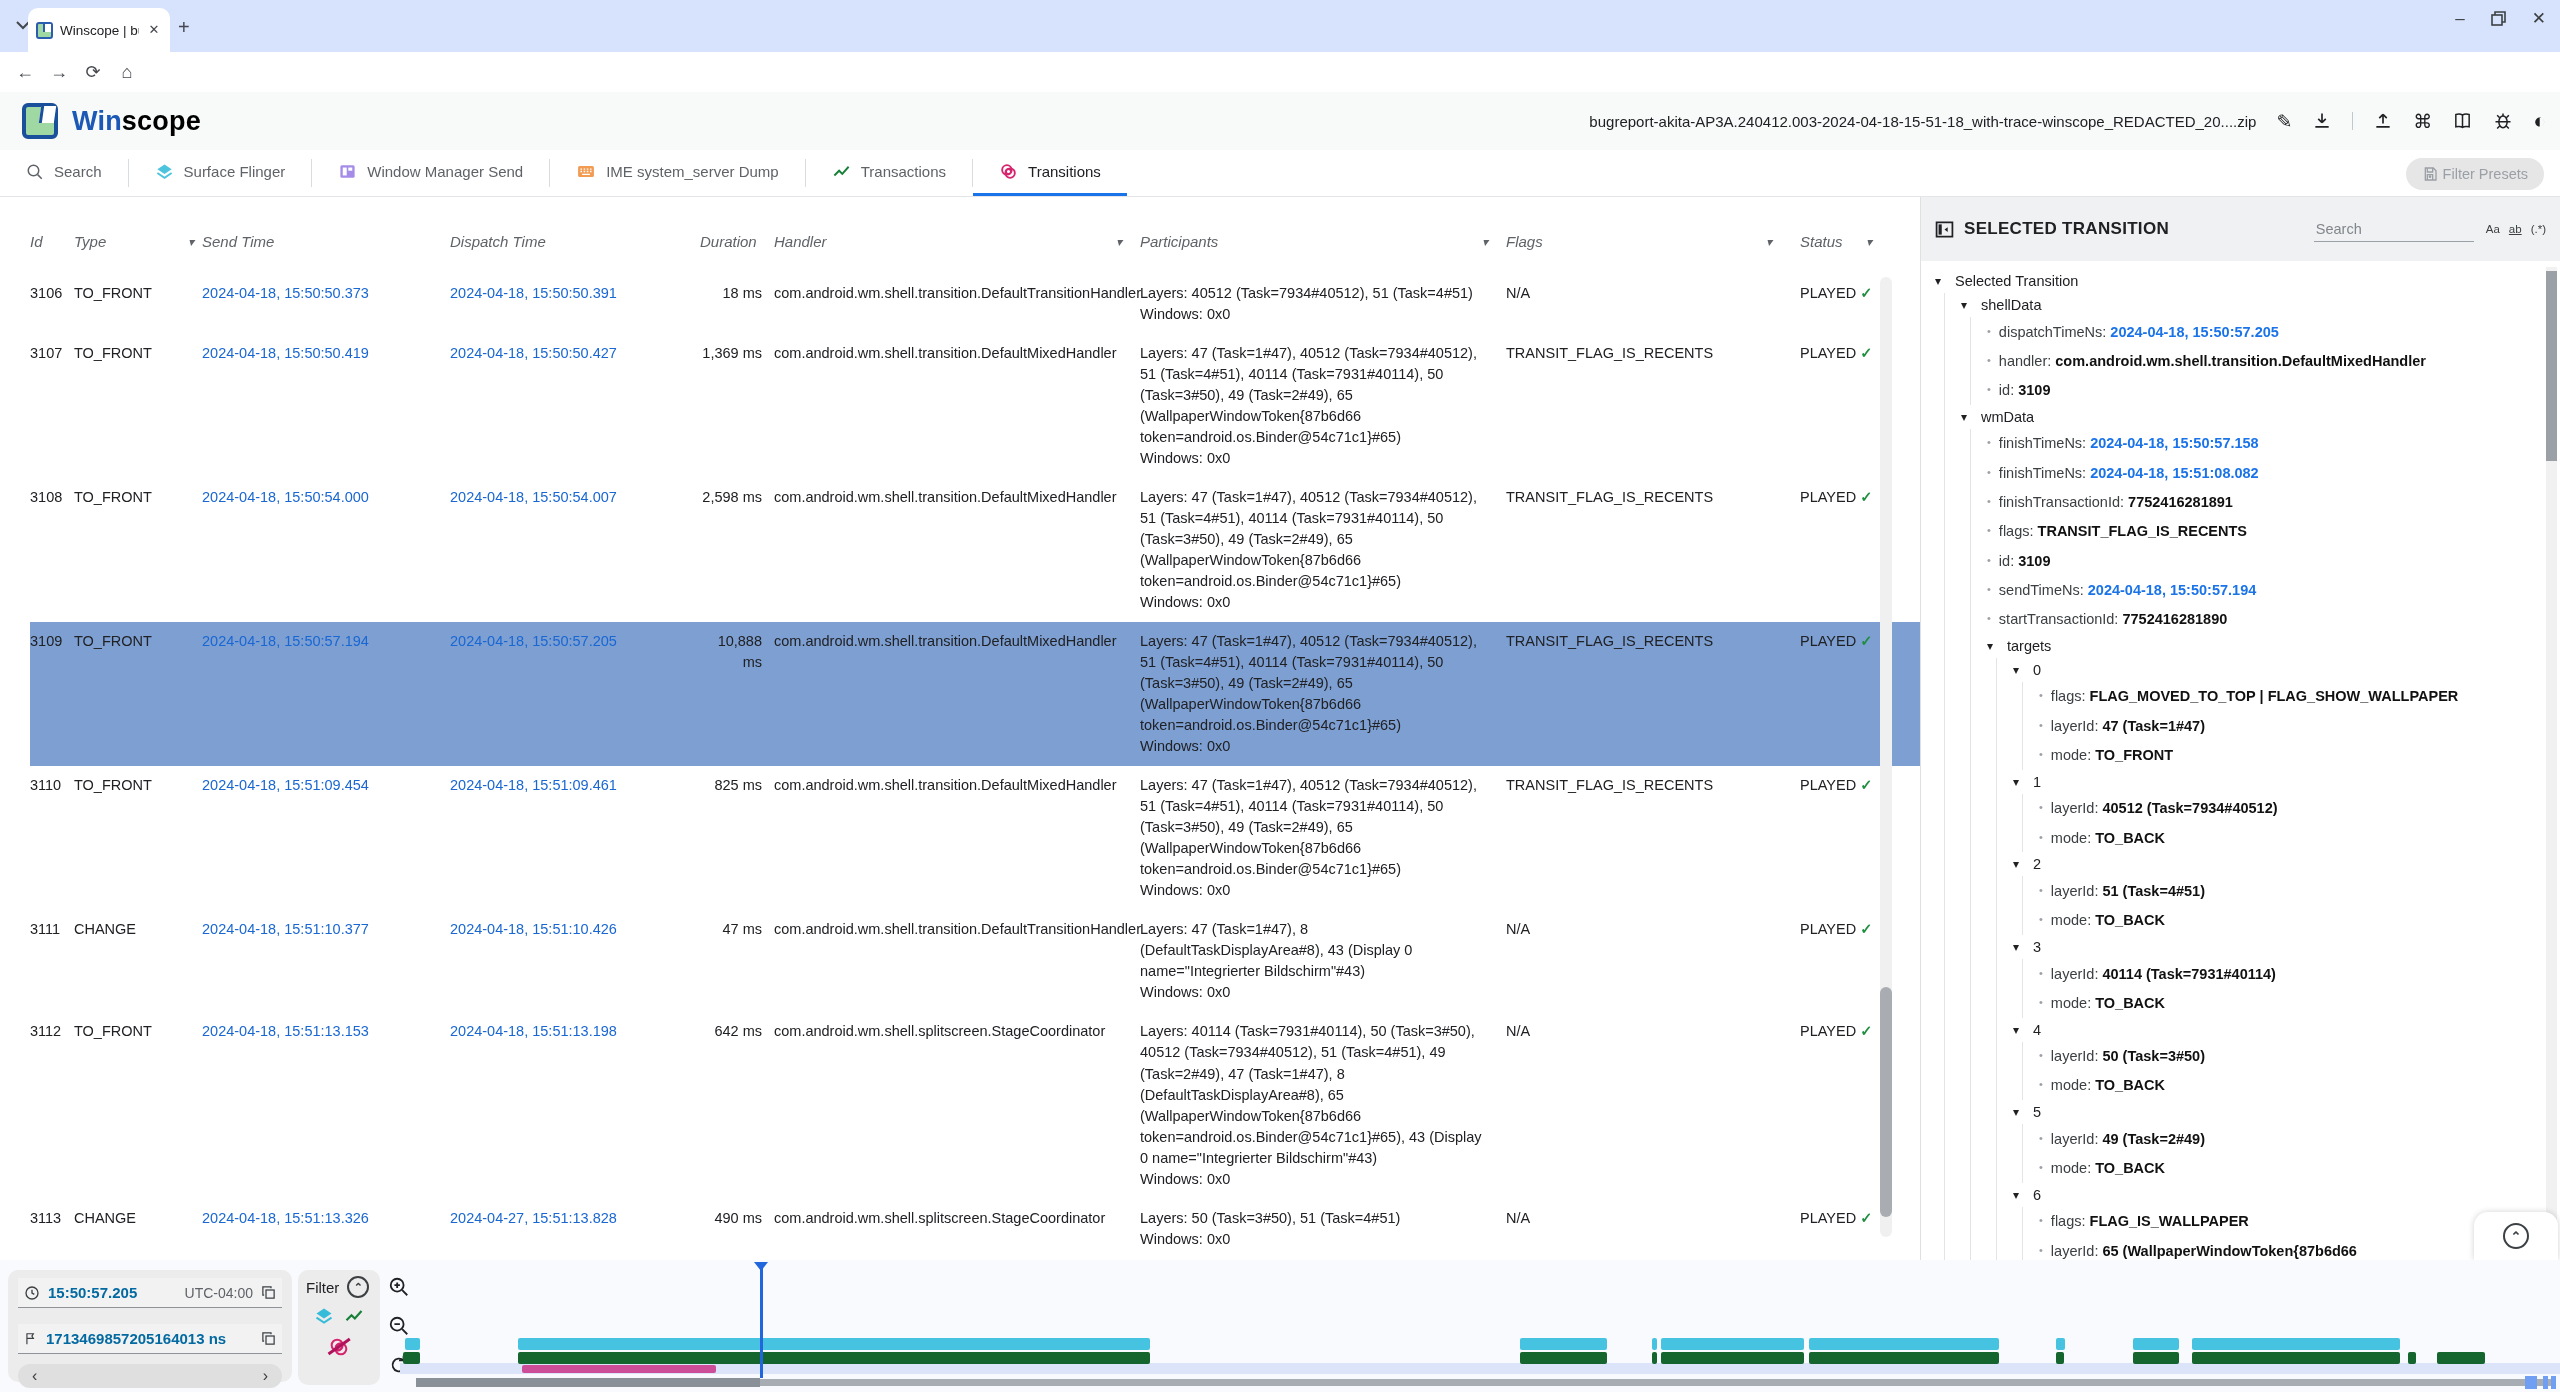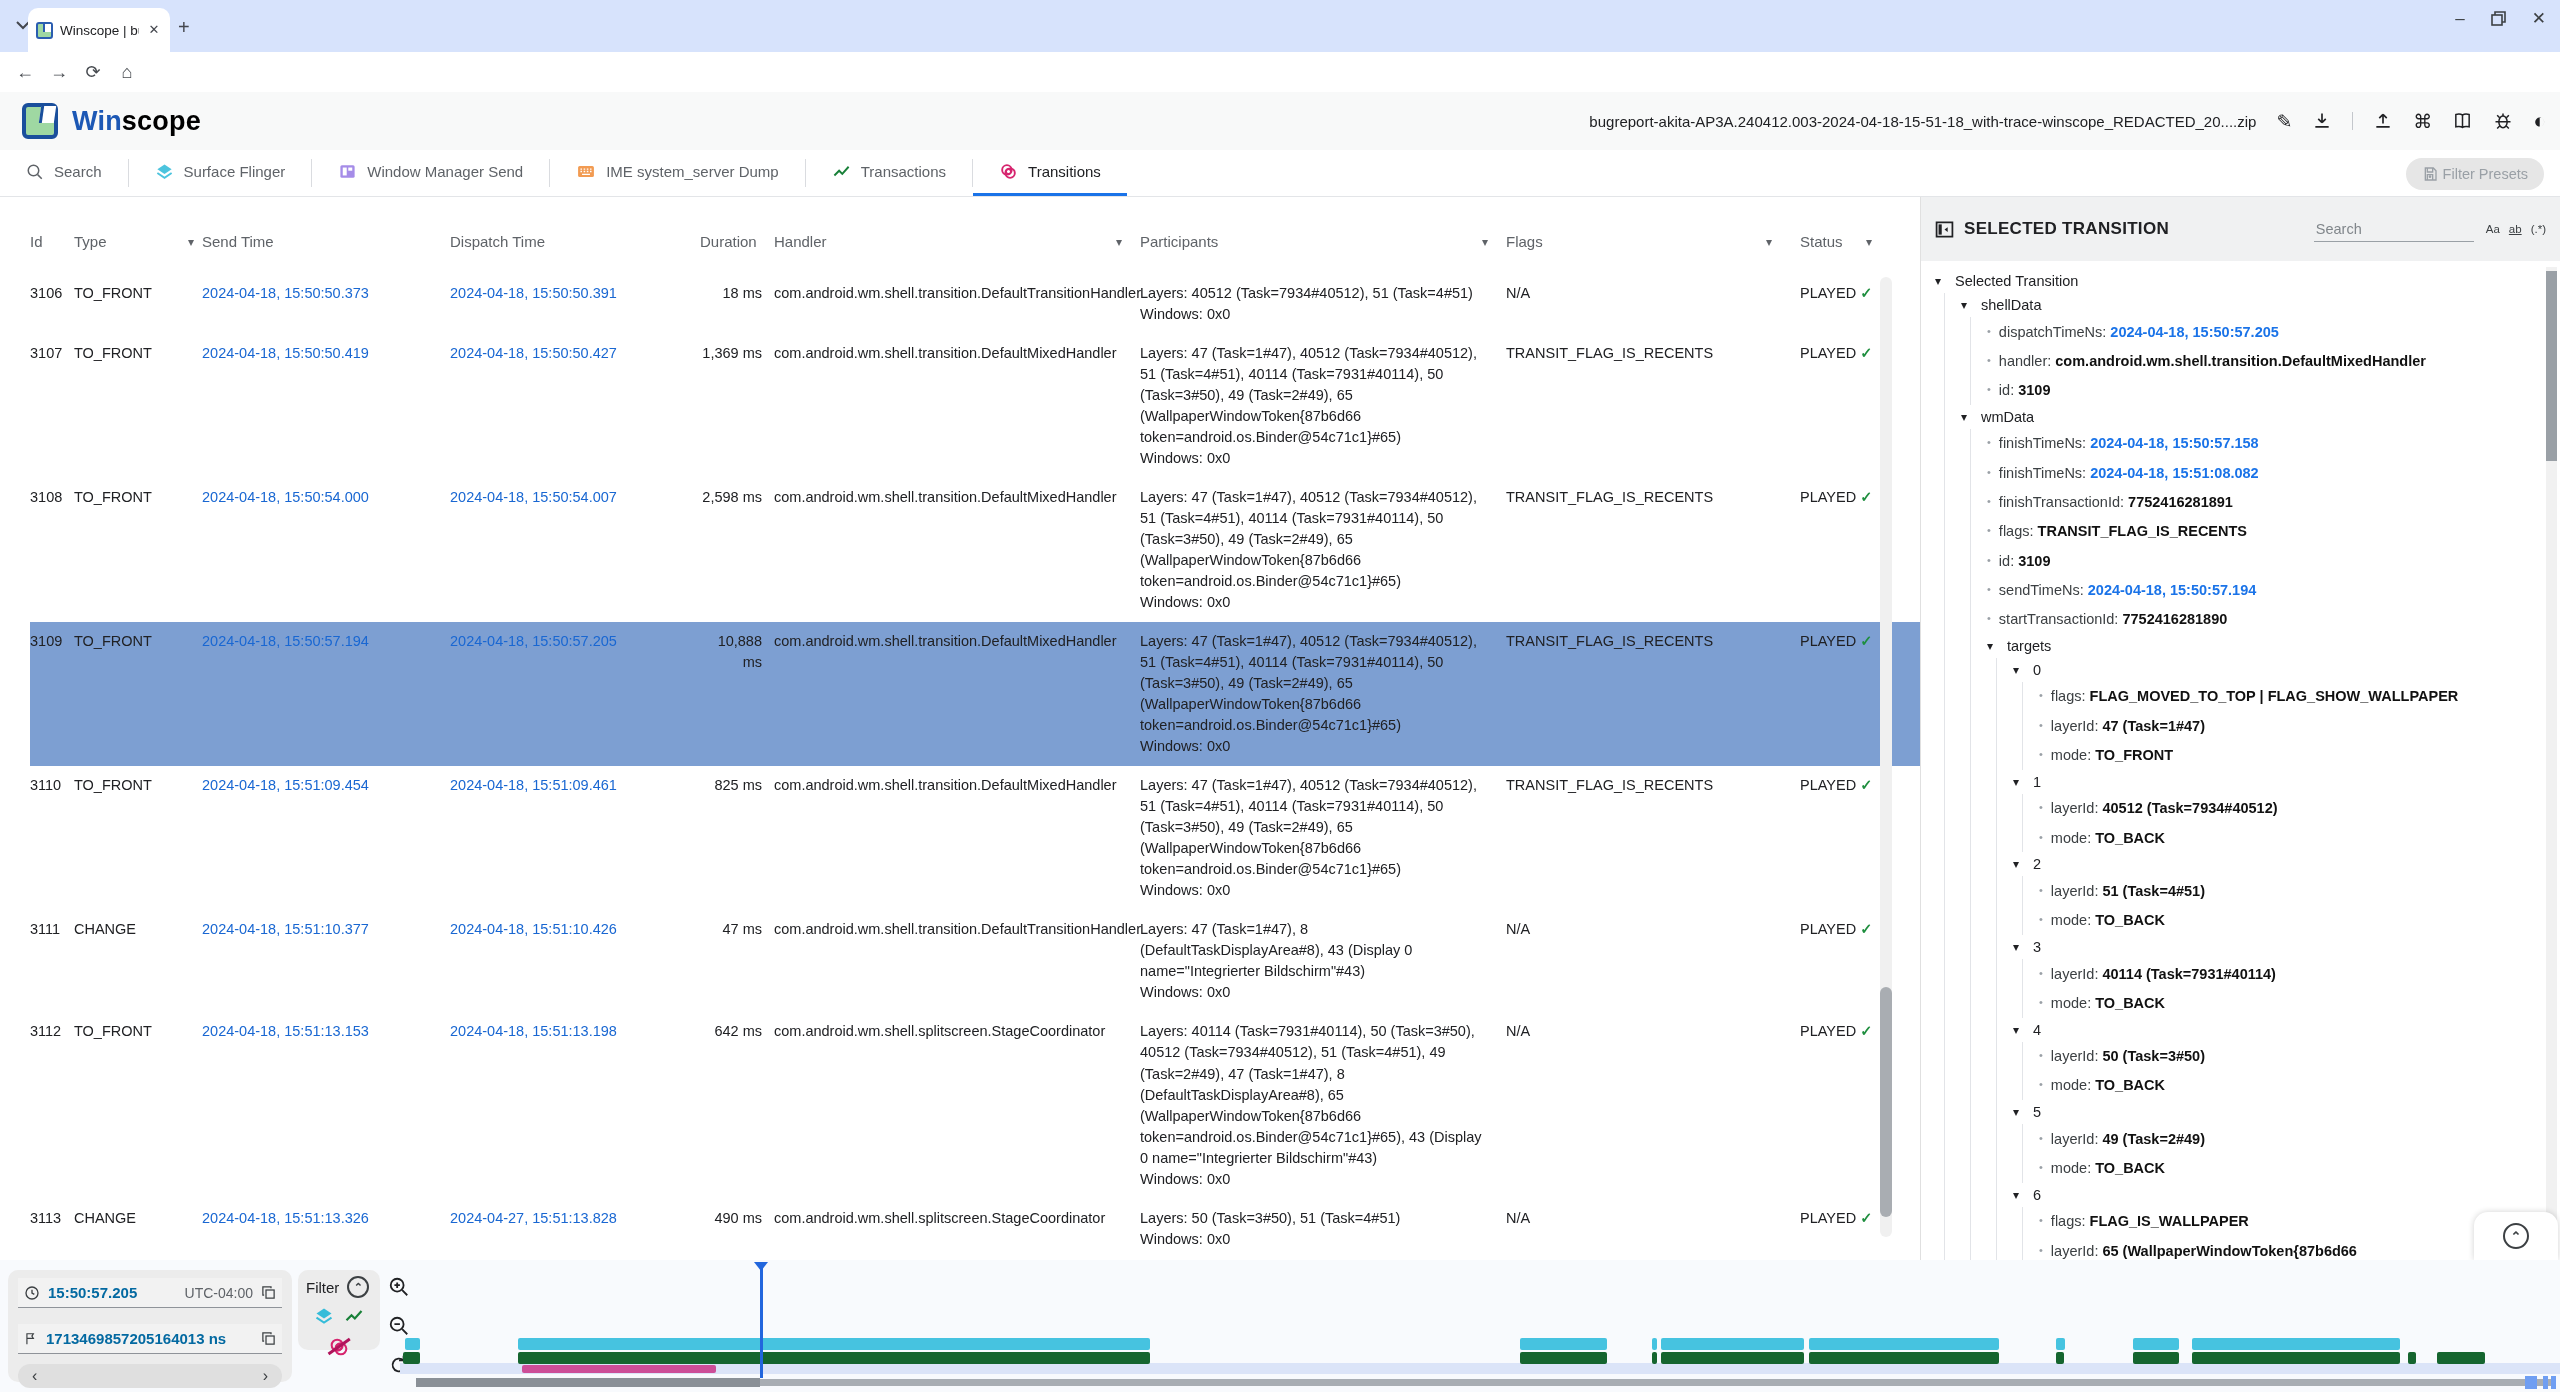--- a/index.html
+++ b/index.html
@@ -40,21 +40,21 @@
   #viewtabs { position:absolute; left:0; top:150px; width:2560px; height:47px; background:#fff; border-bottom:1px solid #e3e5e8; display:flex; align-items:stretch; }
   .vtab { display:flex; align-items:center; gap:10px; padding:0 26px; font-size:15px; color:#5f6368; border-bottom:3px solid transparent; }
   .vtab.active { color:#202124; border-bottom-color:#1a73e8; font-weight:normal; }
   .vtab-sep { width:1px; background:#dadce0; margin:9px 0; }
   #filter-presets { position:absolute; right:16px; top:8px; height:32px; background:#e6e6e6; color:#9aa0a6; border-radius:16px; display:flex; align-items:center; gap:5px; padding:0 16px; font-size:14.5px; }
 
   
   #tablearea { position:absolute; left:0; top:197px; width:1920px; height:1063px; background:#fff; overflow:hidden; }
   .trow { display:grid; grid-template-columns:44px 128px 248px 250px 64px 366px 366px 284px 100px; margin-left:30px; align-items:start; }
   #thead { margin-top:36px; color:#5f6368; font-size:15px; }
-  .hcell { display:flex; align-items:center; }
+  .hcell { display:flex; align-items:center;font-style:italic; }
   .hcell .arrow { margin-left:auto; font-size:12px; color:#5f6368; padding-right:8px; }
   .rows-start { margin-top:24px; }
   .drow { font-size:14.5px; color:#202124; padding:9px 0; }
   .drow.selected { background:#7d9fd2; }
   .cell { padding-right:12px; line-height:1.45; }
   .c-time { color:#1967d2; }
   .c-dur { text-align:right; padding-right:2px; }
   .c-handler { padding-left:10px; }
   .c-part { padding-left:10px; }
   .c-flags { padding-left:10px; }
@@ -88,21 +88,21 @@
 
   
   #bottombar { position:absolute; left:0; top:1260px; width:2560px; height:132px; background:#f8fafd; }
   #timecard { position:absolute; left:8px; top:10px; width:284px; height:112px; background:#ececec; border-radius:10px; padding:8px 10px; }
   .tc-row { display:flex; align-items:center; gap:8px; height:30px; border-bottom:1px solid #8f9399; background:#f2f2f2; padding:0 6px; }
   .tc-row + .tc-row { margin-top:16px; }
   .tc-val { font-size:15px; font-weight:bold; color:#0369a1; }
   .tc-utc { margin-left:auto; font-size:14px; color:#5f6368; }
   .tc-row .tc-copy2 { margin-left:auto; }
   #tc-nav { margin-top:10px; height:24px; background:#dfdfdf; border-radius:12px; display:flex; align-items:center; justify-content:space-between; padding:0 14px; font-size:16px; color:#3c4043; }
-  #filtercard { position:absolute; left:298px; top:10px; width:82px; height:80px; background:#ececec; border-radius:10px; padding:6px 8px; }
+  #filtercard { position:absolute; left:298px; top:10px; width:82px; height:115px; background:#ececec; border-radius:10px; padding:6px 8px; }
   #filtercard .f-head { display:flex; align-items:center; gap:8px; font-size:15px; color:#202124; }
   .f-icons { display:flex; gap:10px; justify-content:center; margin-top:8px; flex-wrap:wrap; }
   .slashed { position:relative; }
   .slashed:after { content:""; position:absolute; left:-2px; top:9px; width:26px; height:2.5px; background:#b0135b; transform:rotate(-35deg); }
   #zoomcol { position:absolute; left:388px; top:16px; display:flex; flex-direction:column; gap:17px; align-items:center; color:#202124; }
   #tl-canvas { position:absolute; left:400px; top:0; width:2160px; height:132px; }
   .tl-bar { position:absolute; border-radius:2px; }
   #tl-strip { position:absolute; left:0; top:103px; width:2160px; height:11px; background:#dbe4f8; }
   #tl-cursor { position:absolute; top:2px; width:2.5px; height:116px; background:#2266dd; }
   #tl-cursor:before { content:""; position:absolute; left:-6px; top:0; border:7px solid transparent; border-top:9px solid #2266dd; }

